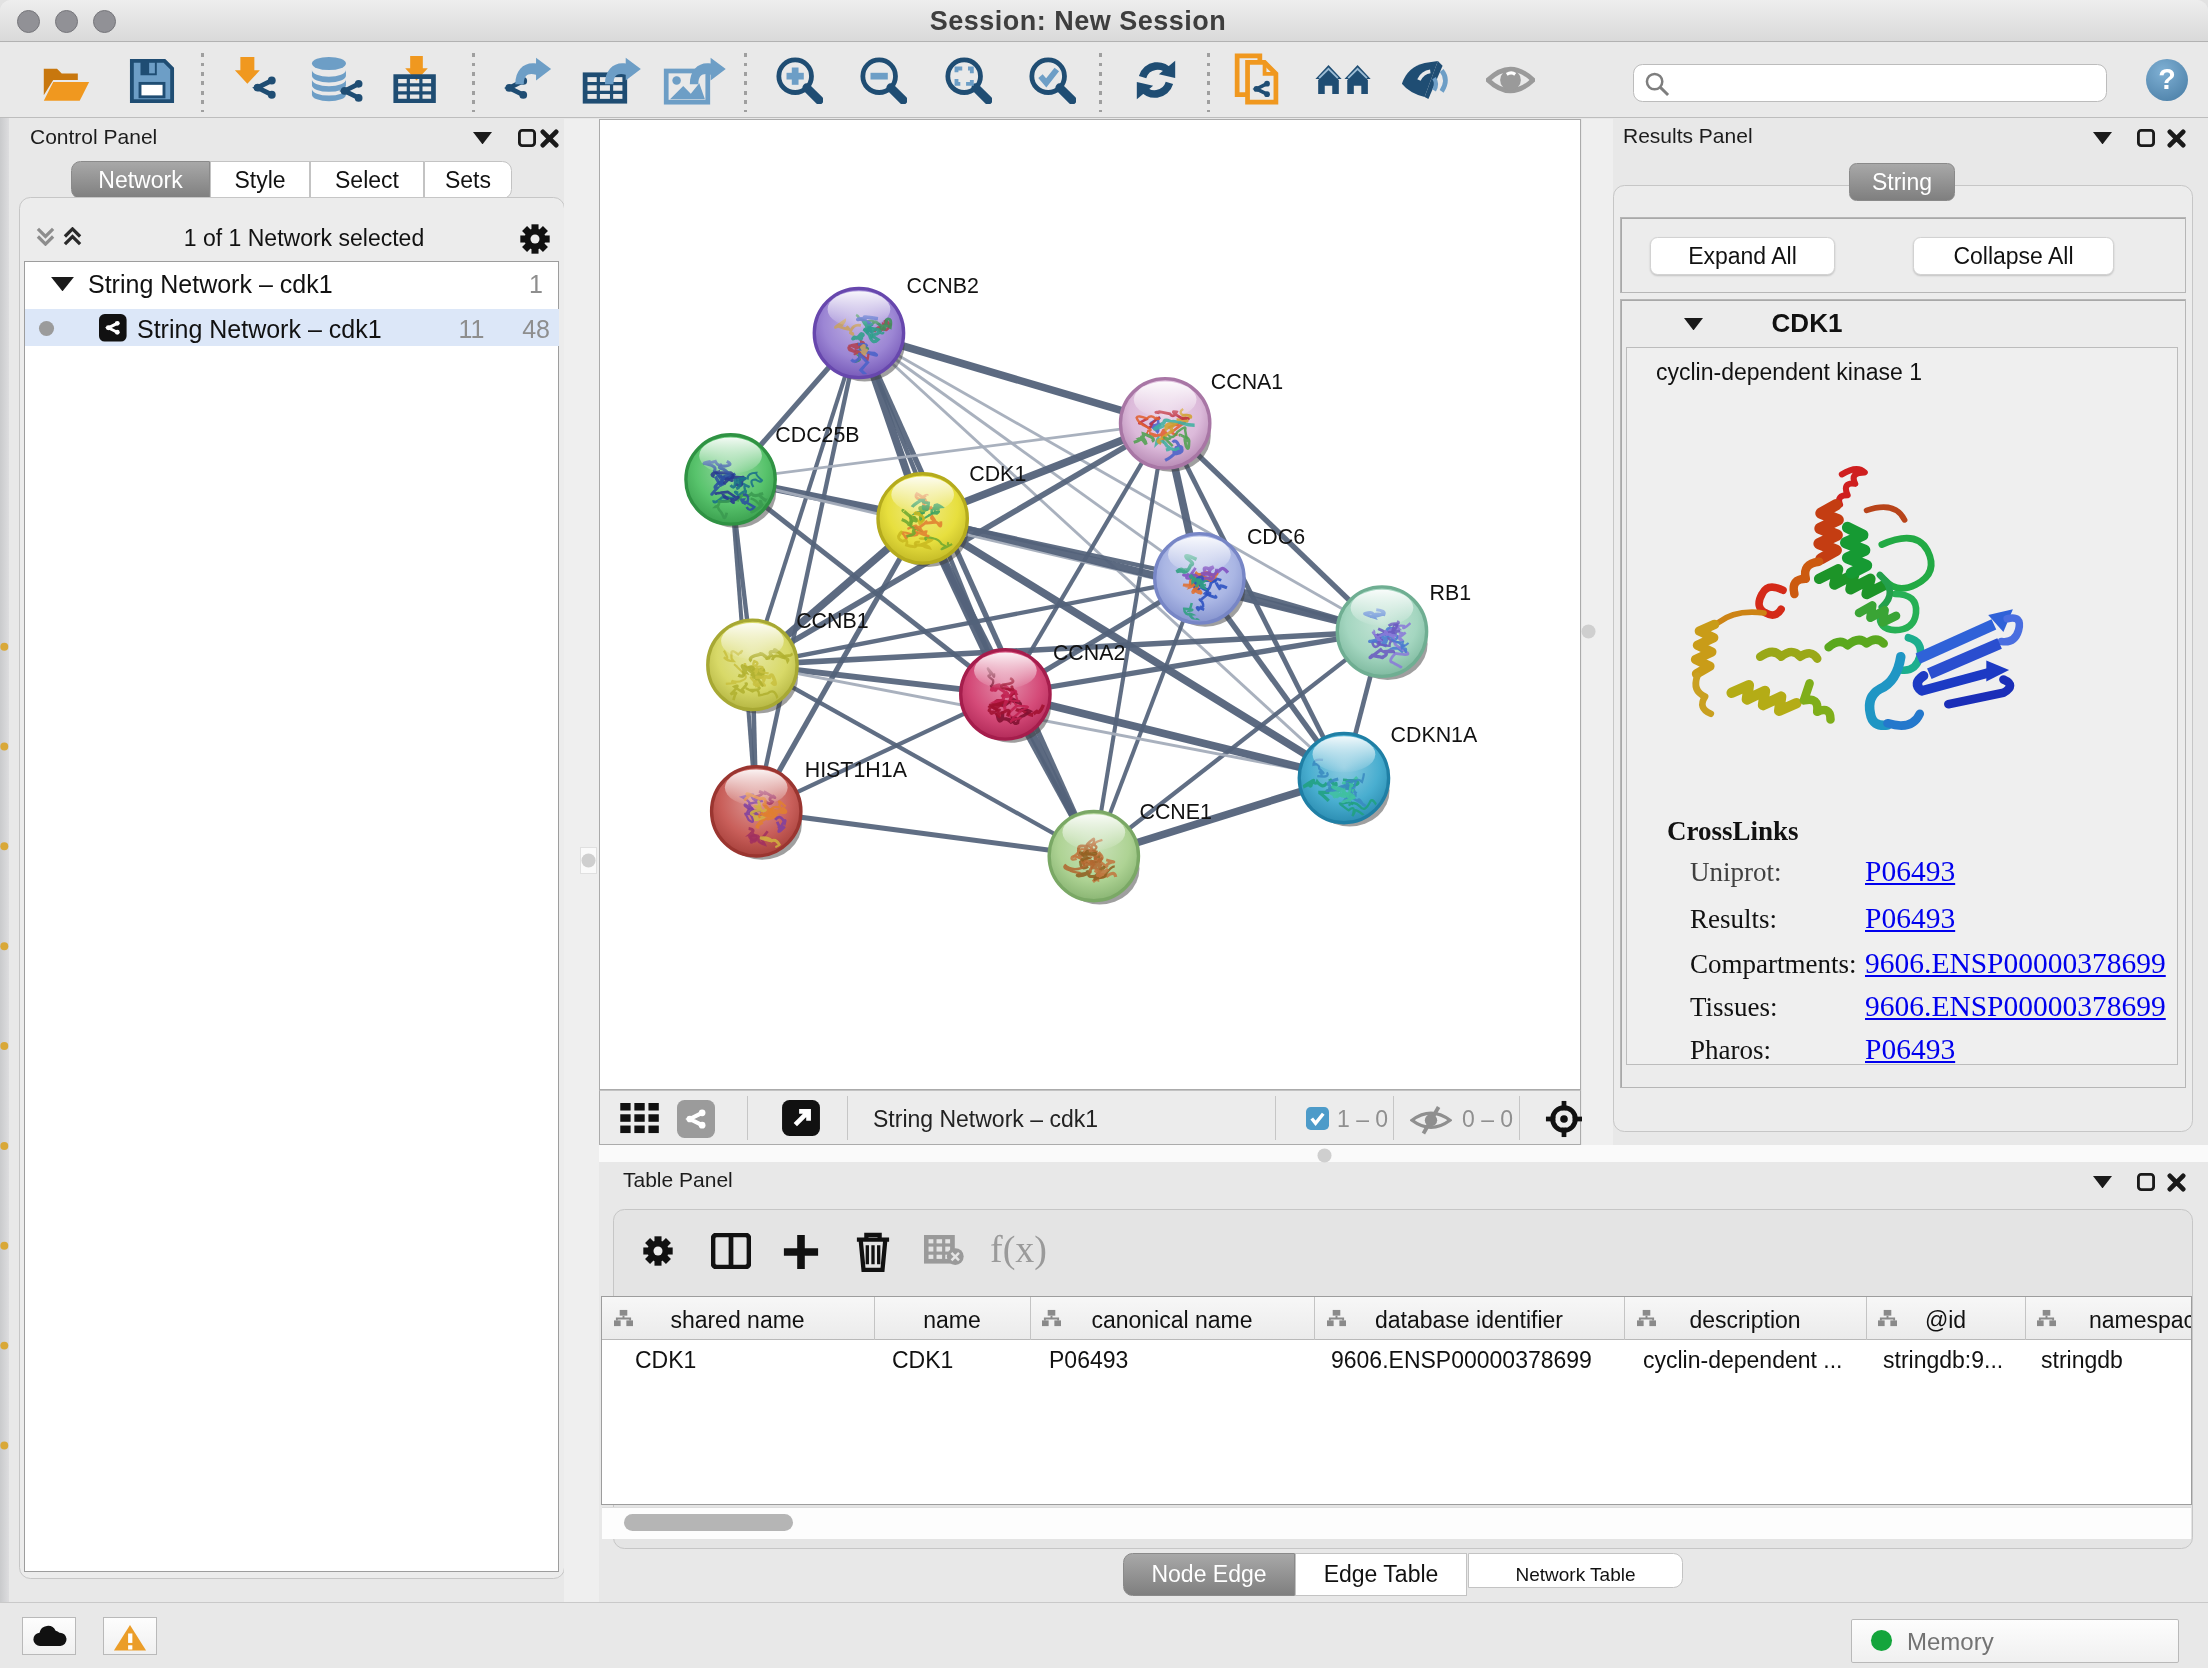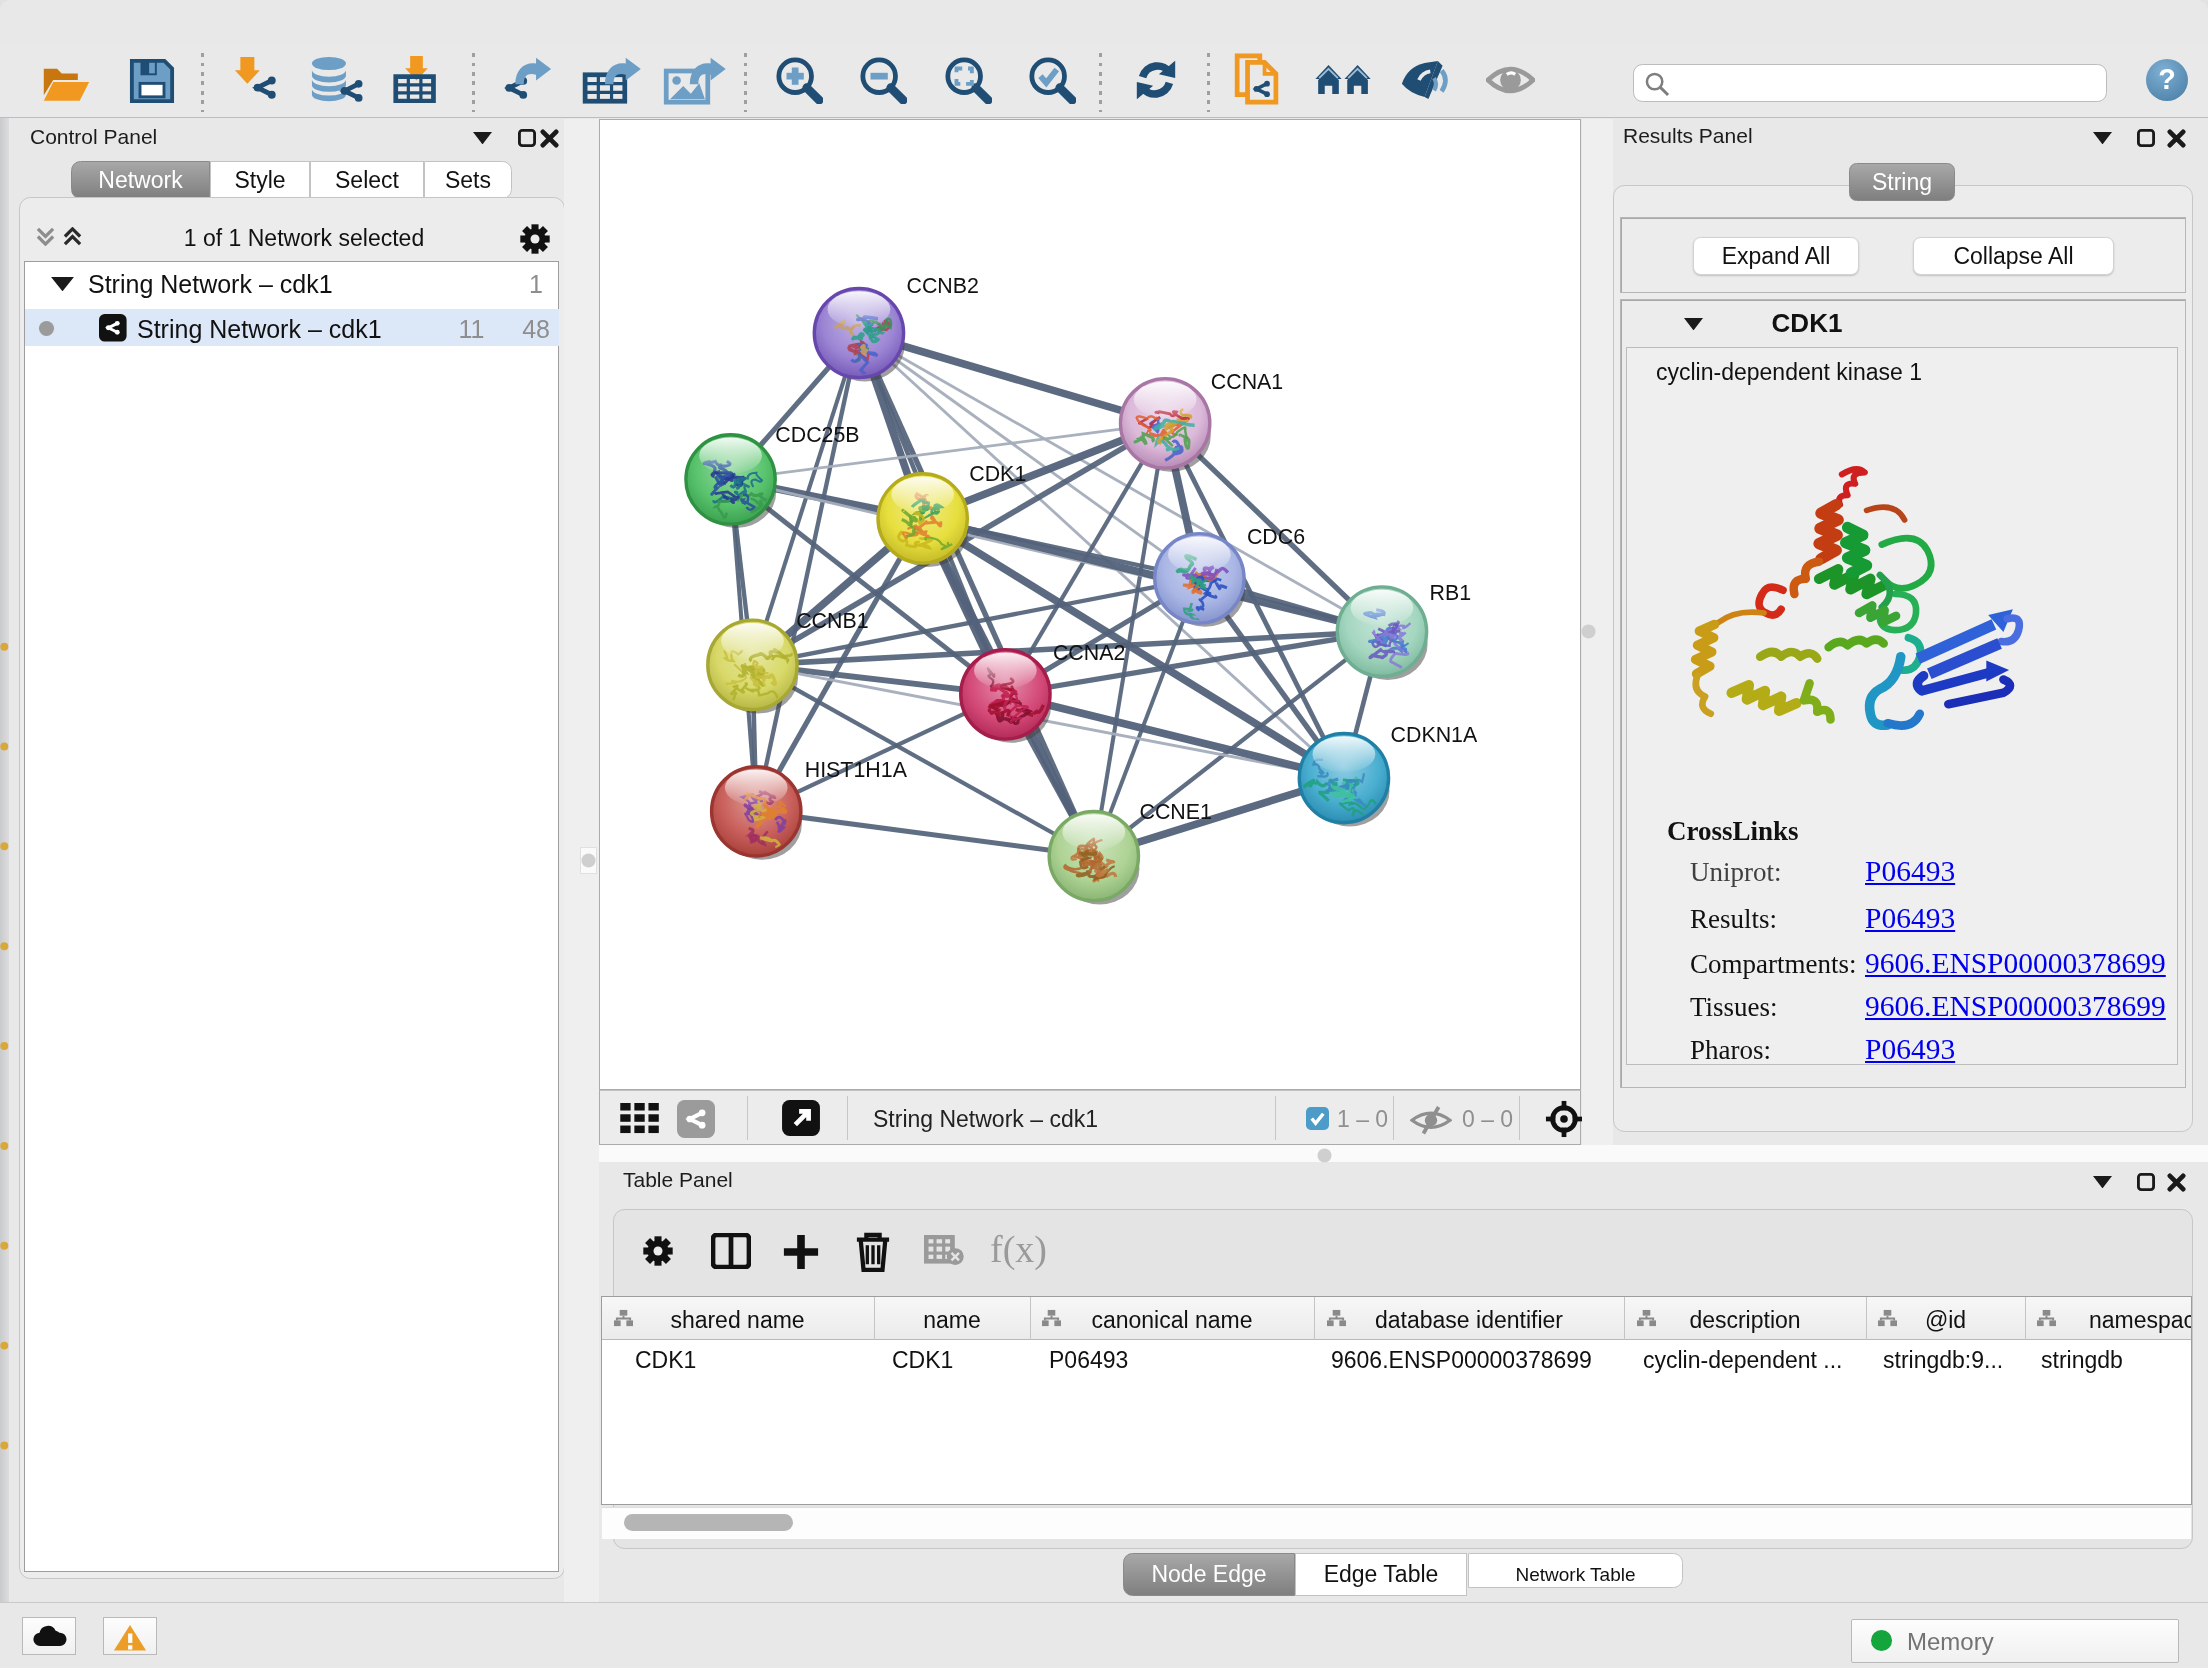--- a/index.html
+++ b/index.html
@@ -15,20 +15,26 @@
 .tabbtn { position:absolute; height:38px; border:1px solid #c3c3c3; background:#fff; color:#111; font-size:23px; text-align:center; line-height:36px; }
 .tabsel { background:linear-gradient(#a8a8a8,#7f7f7f); color:#fff; border-color:#8a8a8a; }
 .roundbox { position:absolute; background:#ececec; border:1px solid #c6c6c6; border-radius:11.4px; }
 .sunken { position:absolute; background:#ececec; border:1px solid #b6b6b6; box-shadow:inset 1px 1px 0 #a8a8a8; }
 .macbtn { position:absolute; background:#fff; border:1px solid #d2d2d2; border-radius:7.6px; box-shadow:0 1px 1.9px rgba(0,0,0,0.18); font-size:23px; color:#111; text-align:center; }
 a.lnk { color:#0000ee; }
 .statusbtn { position:absolute; background:linear-gradient(#fdfdfd,#f0f0f0); border:1.9px solid #b9b9b9; }
 
 </style></head><body>
 <div class="win">
+<div class="titlebar">
+<div class="tl" style="left:17px"></div>
+      <div class="tl" style="left:55px"></div>
+      <div class="tl" style="left:93px"></div>
+<div class="title">Session: New Session</div>
+</div>
 <div class="toolbar">
 <div class="tsep" style="left:201px"></div>
 <div class="tsep" style="left:472px"></div>
 <div class="tsep" style="left:744px"></div>
 <div class="tsep" style="left:1099px"></div>
 <div class="tsep" style="left:1207px"></div>
 <div class="search">
         <svg style="position:absolute;left:11.4px;top:6.7px" width="25" height="25" viewBox="0 0 26 26" xmlns="http://www.w3.org/2000/svg">
           <circle cx="10" cy="10" r="8" fill="none" stroke="#7e7e7e" stroke-width="2.6"></circle>
           <line x1="16" y1="16" x2="24" y2="24" stroke="#7e7e7e" stroke-width="3"></line>
@@ -675,21 +681,21 @@
     </svg>
 <svg style="position:absolute;left:2137px;top:129px" width="18" height="18" viewBox="0 0 19 19" xmlns="http://www.w3.org/2000/svg">
       <rect x="1.5" y="1.5" width="16" height="16" rx="3" fill="none" stroke="#1a1a1a" stroke-width="3"></rect>
     </svg>
 <svg style="position:absolute;left:2167px;top:129px" width="19" height="19" viewBox="0 0 20 20" xmlns="http://www.w3.org/2000/svg">
       <path d="M3 3 L17 17 M17 3 L3 17" stroke="#1a1a1a" stroke-width="5" stroke-linecap="round"></path>
     </svg>
 <div class="roundbox" style="left:1613px;top:185px;width:580px;height:947px"></div>
 <div class="tabbtn tabsel" style="left:1849px;top:163px;width:106px;border-radius:7.6px">String</div>
 <div class="sunken" style="left:1620px;top:217px;width:566px;height:76px"></div>
-<div class="macbtn" style="left:1693px;top:237px;width:166px;height:38px;line-height:36px">Expand All</div>
+<div class="macbtn" style="left:1650px;top:237px;width:185px;height:38px;line-height:36px">Expand All</div>
 <div class="macbtn" style="left:1913px;top:237px;width:201px;height:38px;line-height:36px">Collapse All</div>
 <div class="sunken" style="left:1620px;top:299px;width:566px;height:789px"></div>
 <svg style="position:absolute;left:1684px;top:318px" width="19" height="12.4" viewBox="0 0 20 13" xmlns="http://www.w3.org/2000/svg">
       <path d="M0 0 H20 L10.0 13 Z" fill="#1a1a1a"></path>
     </svg>
 <div class="abs" style="left:1731px;top:308px;width:152px;text-align:center;font-size:26px;font-weight:bold;color:#111">CDK1</div>
 <div class="abs" style="left:1626px;top:347px;width:552px;height:718px;background:#efefef;border:1px solid #bcbcbc"></div>
 <div class="abs" style="left:1656px;top:359px;font-size:23px;color:#111">cyclin-dependent kinase 1</div>
 <svg style="position:absolute;left:1669px;top:461px" width="361" height="285" viewBox="0 0 380 300" xmlns="http://www.w3.org/2000/svg">
       <path d="M182 14 q16 -10 24 -2 q-16 0 -10 12 q-14 -2 -8 12 q-12 0 -8 10" fill="none" stroke="#cf1f1f" stroke-width="6.5" stroke-linecap="round" stroke-linejoin="round"></path>

